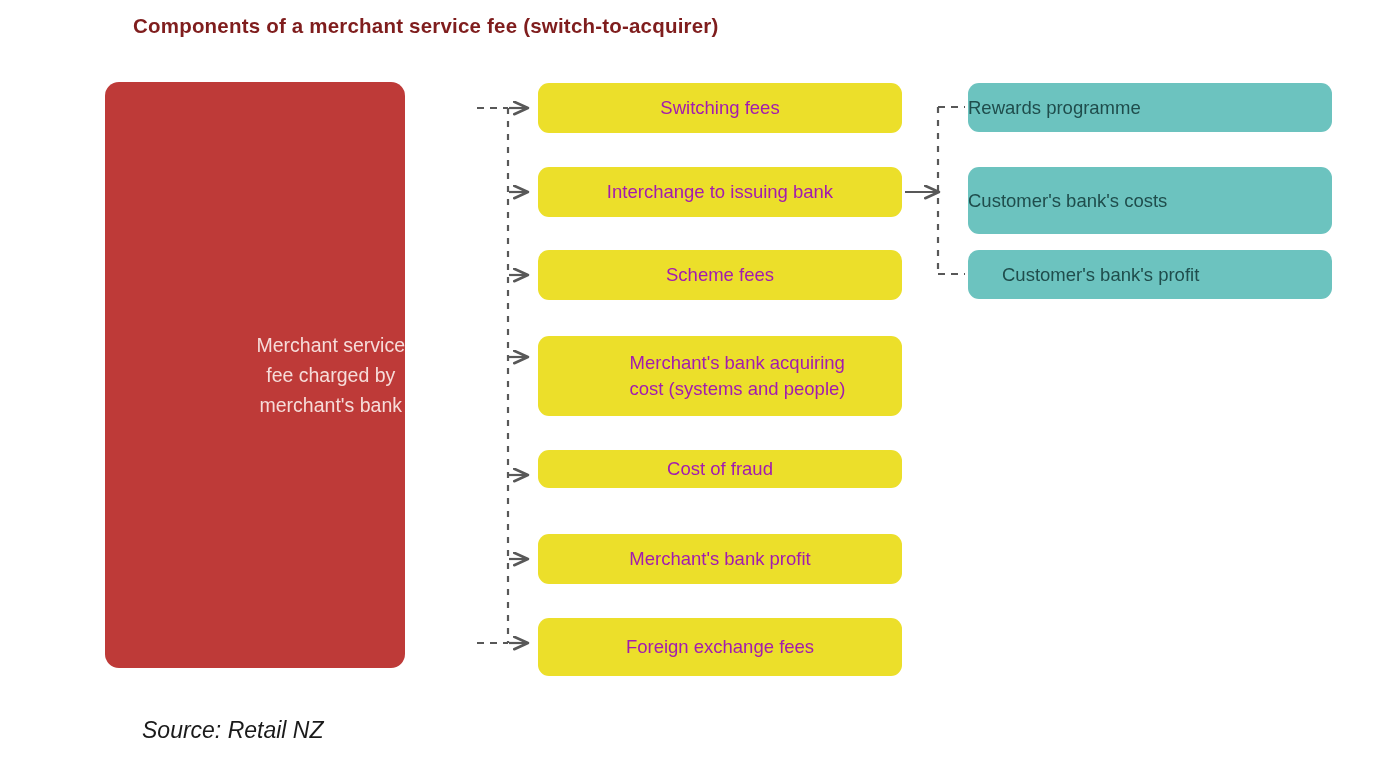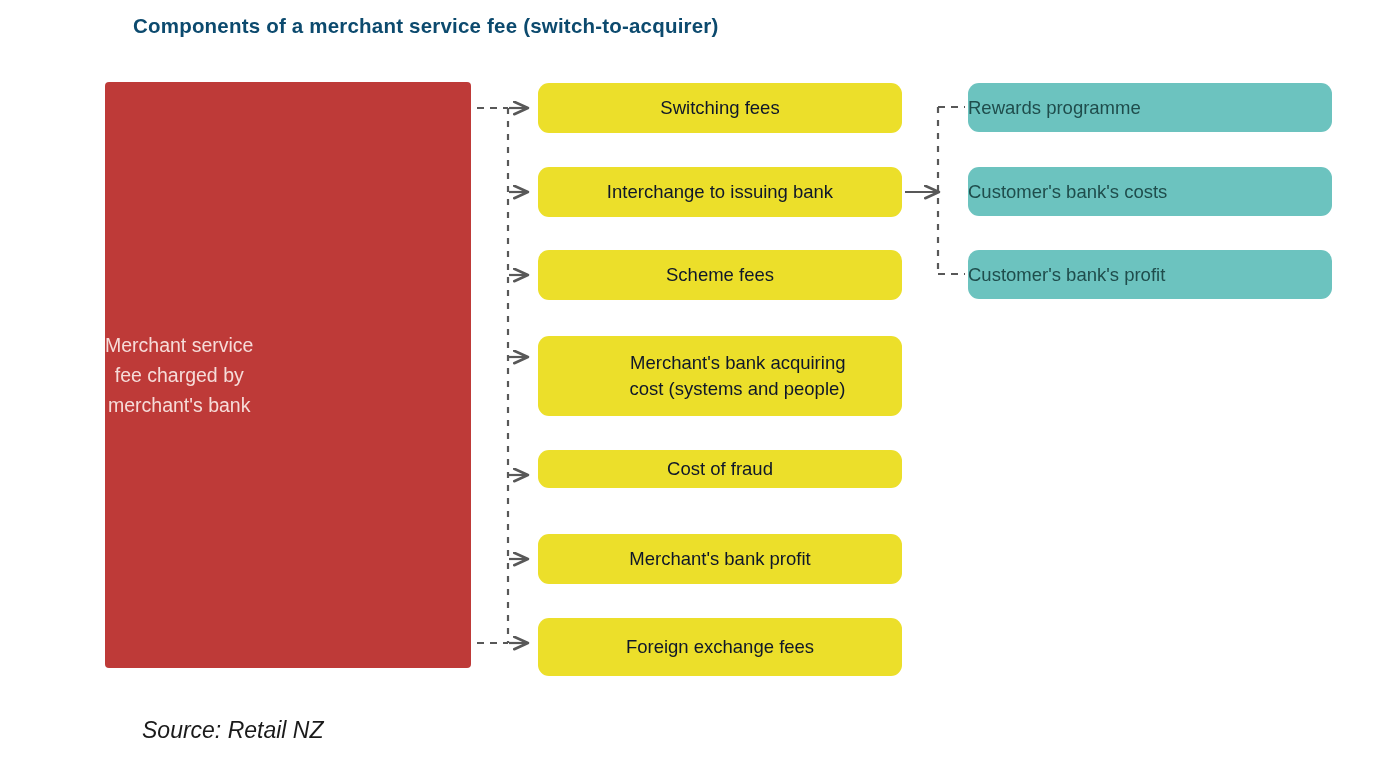--- a/index.html
+++ b/index.html
@@ -23,48 +23,48 @@
     height: 759px;
   }
 
   
   .chart-title {
     position: absolute;
     left: 133px;
     top: 14px;
     font-size: 20.5px;
     font-weight: bold;
-    color: #0c4a6e;
+    color: #7f1d1d;
     letter-spacing: 0.2px;
     white-space: nowrap;
   }
 
   
   .source-note {
     position: absolute;
     left: 142px;
     top: 717px;
     font-size: 23px;
     font-style: italic;
     color: #1a1a1a;
     white-space: nowrap;
   }
 
   
   .box-red {
     position: absolute;
     left: 105px;
     top: 82px;
-    width: 366px;
+    width: 300px;
     height: 586px;
     background: #be3a38;
-    border-radius: 4px;
+    border-radius: 14px;
     display: flex;
     align-items: center;
-    justify-content: flex-start;
+    justify-content: flex-end;
     box-sizing: border-box;
   }
   .box-red .box-label {
     color: #f6dcd9;
     font-size: 19.5px;
     line-height: 30px;
     text-align: center;
     white-space: pre-line;
   }
 
@@ -74,24 +74,24 @@
     left: 538px;
     width: 364px;
     background: #ecdf2a;
     border-radius: 11px;
     display: flex;
     align-items: center;
     justify-content: center;
     box-sizing: border-box;
   }
   .box-yellow .box-label {
-    color: #0f172a;
+    color: #a21caf;
     font-size: 18.5px;
     line-height: 26px;
-    text-align: right;
+    text-align: left;
     white-space: pre-line;
   }
 
   
   .box-teal {
     position: absolute;
     left: 968px;
     width: 364px;
     background: #6cc3bf;
     border-radius: 11px;
@@ -180,22 +180,22 @@
   <div class="box-yellow" style="top:534px; height:50px;">
     <span class="box-label">Merchant's bank profit</span>
   </div>
   <div class="box-yellow" style="top:618px; height:58px;">
     <span class="box-label">Foreign exchange fees</span>
   </div>
 
   <div class="box-teal" style="top:83px;  height:49px;">
     <span class="box-label">Rewards programme</span>
   </div>
-  <div class="box-teal" style="top:167px; height:49px;">
+  <div class="box-teal" style="top:167px; height:67px;">
     <span class="box-label">Customer's bank's costs</span>
   </div>
-  <div class="box-teal" style="top:250px; height:49px;">
+  <div class="box-teal" style="top:250px; height:49px;padding-left:34px;">
     <span class="box-label">Customer's bank's profit</span>
   </div>
 
   <div class="source-note">Source: Retail NZ</div>
 
 </div>
 
 </body></html>

